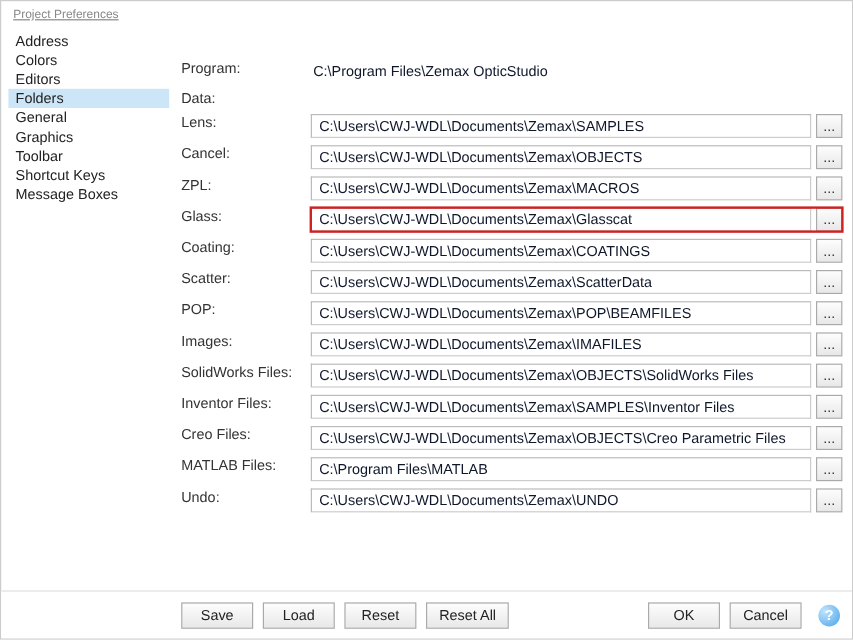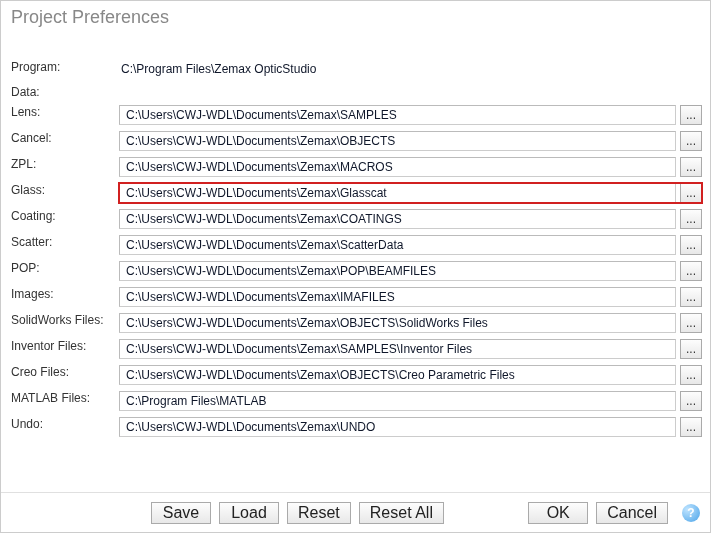--- a/index.html
+++ b/index.html
@@ -9,21 +9,22 @@
     background: #fff;
     width: 711px;
     height: 533px;
     border: 1px solid #ccc;
     overflow: hidden;
     position: relative;
   }
   .title {
     padding: 6px 10px 4px 10px;
     color: #888;
-    font-size: 18px;
+    font-size: 10px;
+    text-decoration: underline;
   }
   .content {
     display: flex;
     height: calc(100% - 60px);
   }
   .sidebar {
     width: 140px;
     padding: 4px 0 0 6px;
   }
   .sidebar-item {
@@ -99,21 +100,21 @@
     padding: 0 10px 0 150px;
     gap: 8px;
     background: #fff;
   }
   .footer .spacer { flex: 1; }
   .btn {
     min-width: 60px;
     height: 22px;
     border: 1px solid #aaa;
     background: linear-gradient(#fdfdfd,#e8e8e8);
-    font-size: 16px;
+    font-size: 12px;
     color: #222;
     padding: 0 10px;
     display: inline-flex;
     align-items: center;
     justify-content: center;
     cursor: pointer;
   }
   .help-icon {
     width: 18px; height: 18px;
     border-radius: 50%;
@@ -127,20 +128,31 @@
     margin-left: 6px;
     cursor: pointer;
   }
 </style>
 </head>
 <body>
 
 <div class="title">Project Preferences</div>
 
 <div class="content">
+  <div class="sidebar" id="sidebar">
+      <div class="sidebar-item">Address</div>
+      <div class="sidebar-item">Colors</div>
+      <div class="sidebar-item">Editors</div>
+      <div class="sidebar-item selected">Folders</div>
+      <div class="sidebar-item">General</div>
+      <div class="sidebar-item">Graphics</div>
+      <div class="sidebar-item">Toolbar</div>
+      <div class="sidebar-item">Shortcut Keys</div>
+      <div class="sidebar-item">Message Boxes</div>
+    </div>
   <div class="main" id="rows">
       <div class="row row-noinput">
         <div class="row-label">Program:</div>
         <div class="row-value-wrap">
           <div class="row-value">C:\Program Files\Zemax OpticStudio</div>
         </div>
       </div>
       <div class="row row-noinput">
         <div class="row-label">Data:</div>
       </div>

